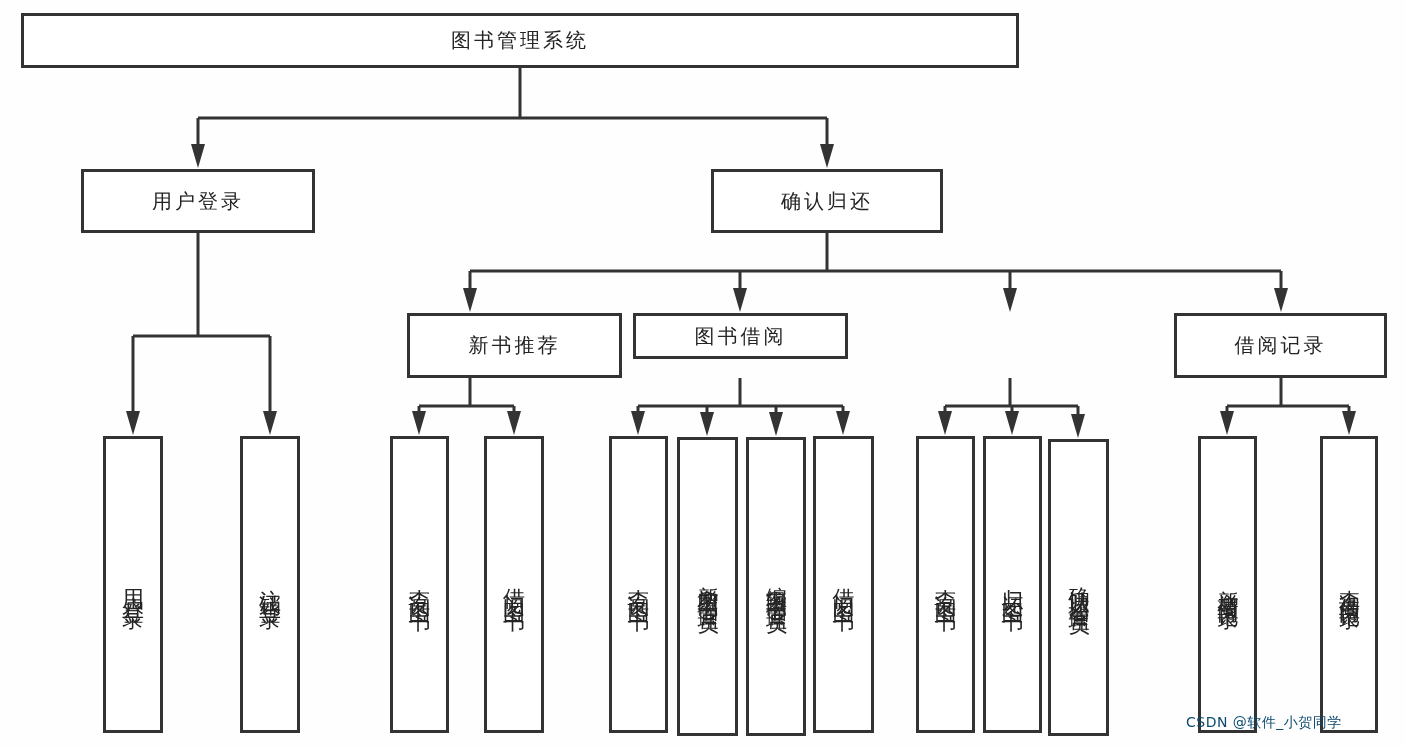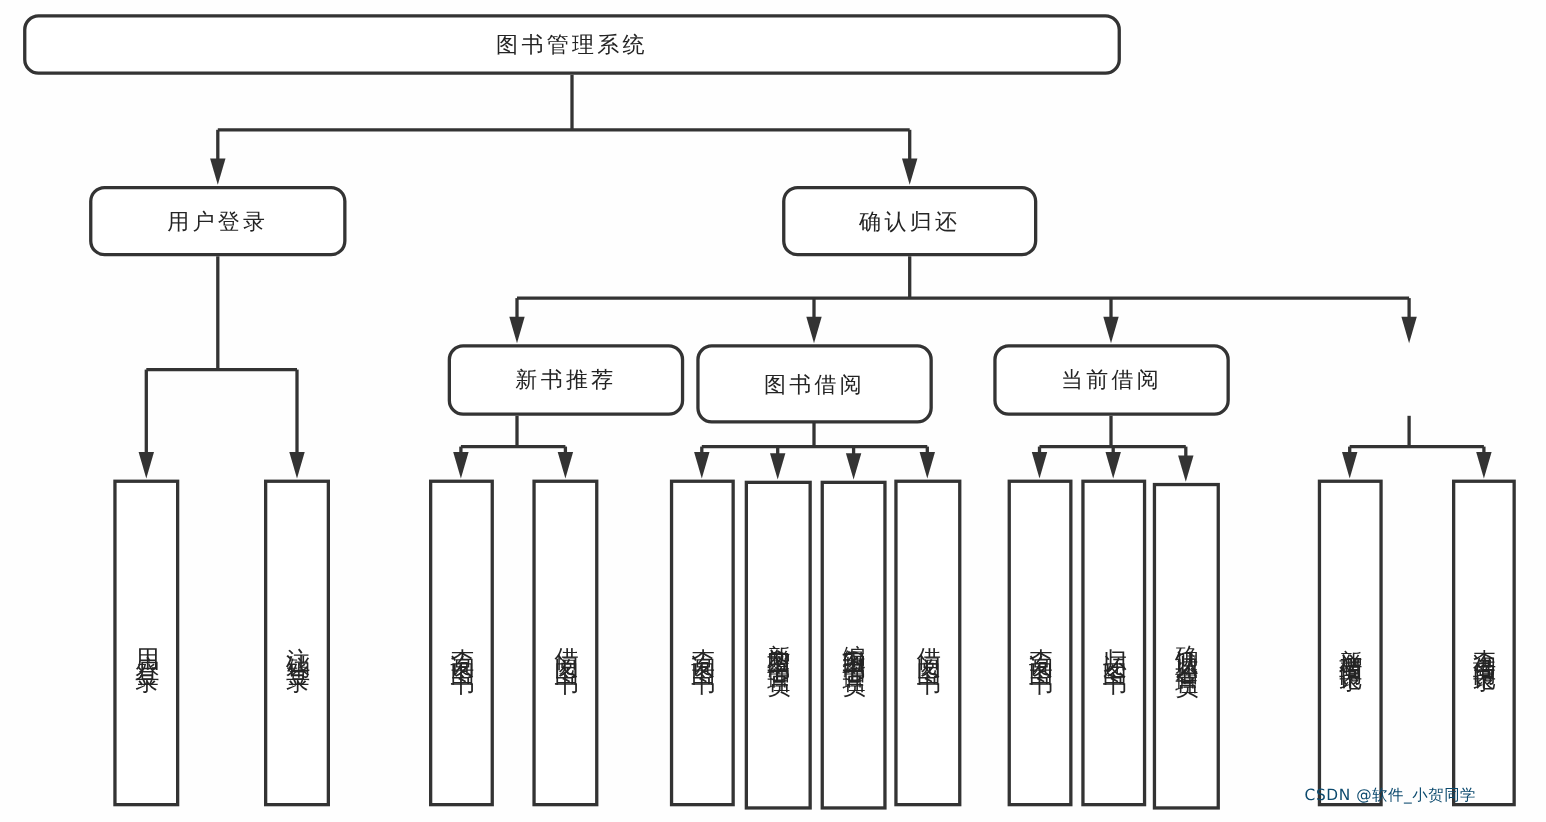--- a/index.html
+++ b/index.html
@@ -26,40 +26,39 @@
     background: #ffffff;
     display: flex;
     align-items: center;
     justify-content: center;
     color: #242424;
   }
   .hnode {
     font-size: 20px;
     letter-spacing: 3px;
     white-space: nowrap;
-    border-radius: 14px;
   }
   .vnode span {
     writing-mode: vertical-rl;
     text-orientation: mixed;
     font-size: 22px;
     letter-spacing: 7px;
     line-height: 1;
     white-space: nowrap;
   }
   .vnode.long span {
     font-size: 21px;
     letter-spacing: 4px;
   }
   
   .n-root { left: 21px;  top: 13px;  width: 998px; height: 55px; }
   .n-l1a  { left: 81px;  top: 169px; width: 234px; height: 64px; }
   .n-l1b  { left: 711px; top: 169px; width: 232px; height: 64px; }
   .n-l2a  { left: 363px; top: 313px; width: 215px; height: 65px; margin-left: 44px; }
-  .n-l2b  { left: 633px; top: 313px; width: 215px; height: 72px; }
+  .n-l2b  { left: 633px; top: 313px; width: 215px; height: 46px; }
   .n-l2c  { left: 903px; top: 313px; width: 215px; height: 65px; }
   .n-l2d  { left: 1174px; top: 313px; width: 213px; height: 65px; }
   .n-a1 { left: 103px;  top: 436px; width: 60px; height: 297px; }
   .n-a2 { left: 240px;  top: 436px; width: 60px; height: 297px; }
   .n-b1 { left: 390px;  top: 436px; width: 59px; height: 297px; }
   .n-b2 { left: 484px;  top: 436px; width: 60px; height: 297px; }
   .n-c1 { left: 609px;  top: 436px; width: 59px; height: 297px; }
   .n-c2 { left: 677px;  top: 437px; width: 61px; height: 299px; }
   .n-c3 { left: 746px;  top: 437px; width: 60px; height: 299px; }
   .n-c4 { left: 813px;  top: 436px; width: 61px; height: 297px; }
@@ -157,21 +156,21 @@
     </g>
   </svg>
 
   <div class="node hnode n-root">图书管理系统</div>
 
   <div class="node hnode n-l1a">用户登录</div>
   <div class="node hnode n-l1b">确认归还</div>
 
   <div class="node hnode n-l2a">新书推荐</div>
   <div class="node hnode n-l2b">图书借阅</div>
-  <div class="node hnode n-l2c">当前借阅</div>
+  <div class="node hnode n-l2d">借阅记录</div>
 
   <div class="node vnode n-a1">
     <span>用户登录</span>
   </div>
   <div class="node vnode n-a2">
     <span>注销登录</span>
   </div>
 
   <div class="node vnode n-b1">
     <span>查询图书</span>

